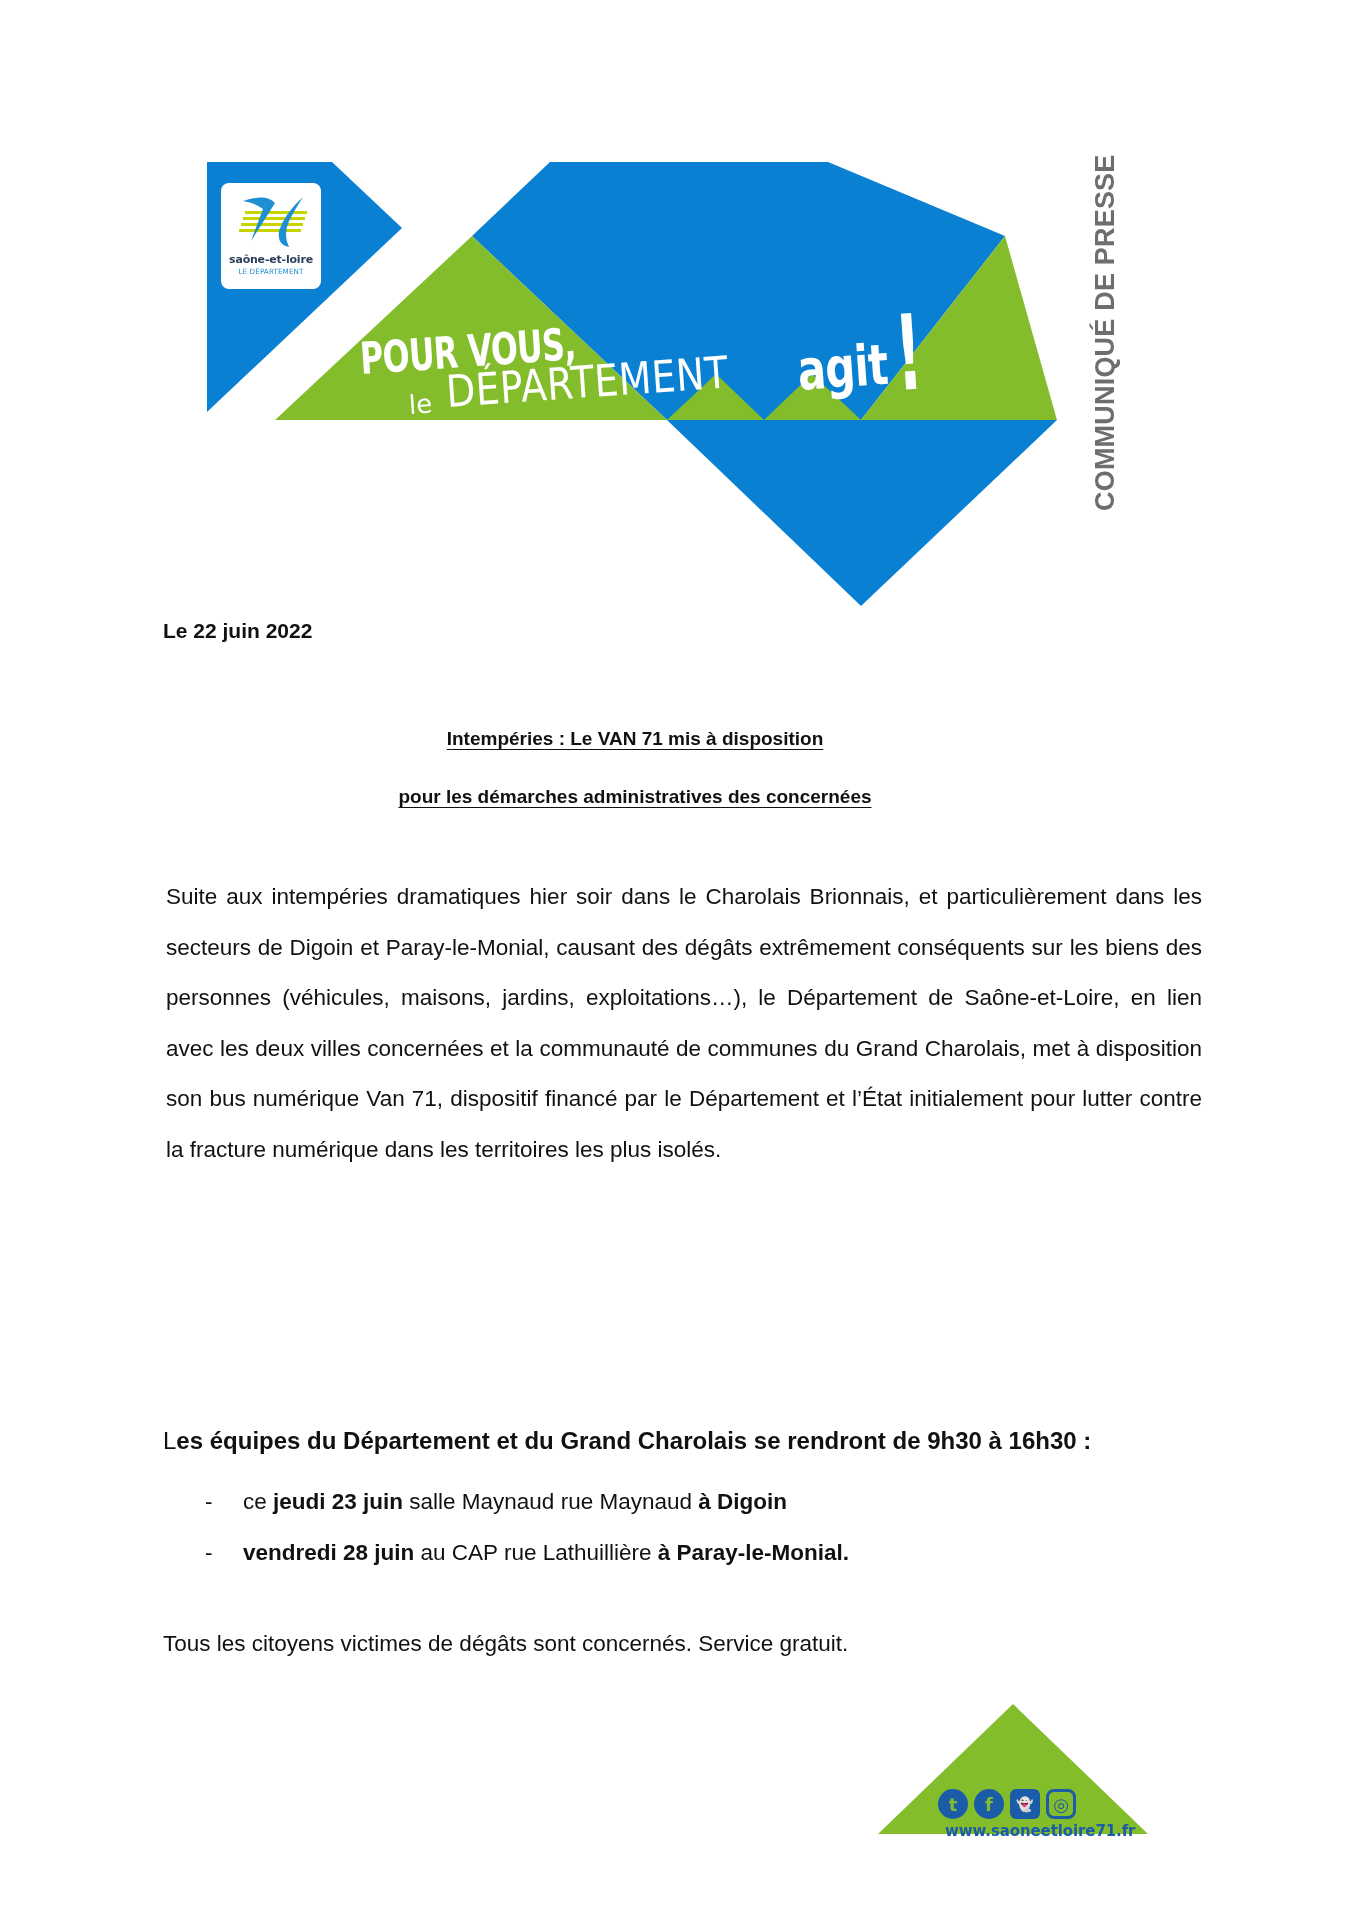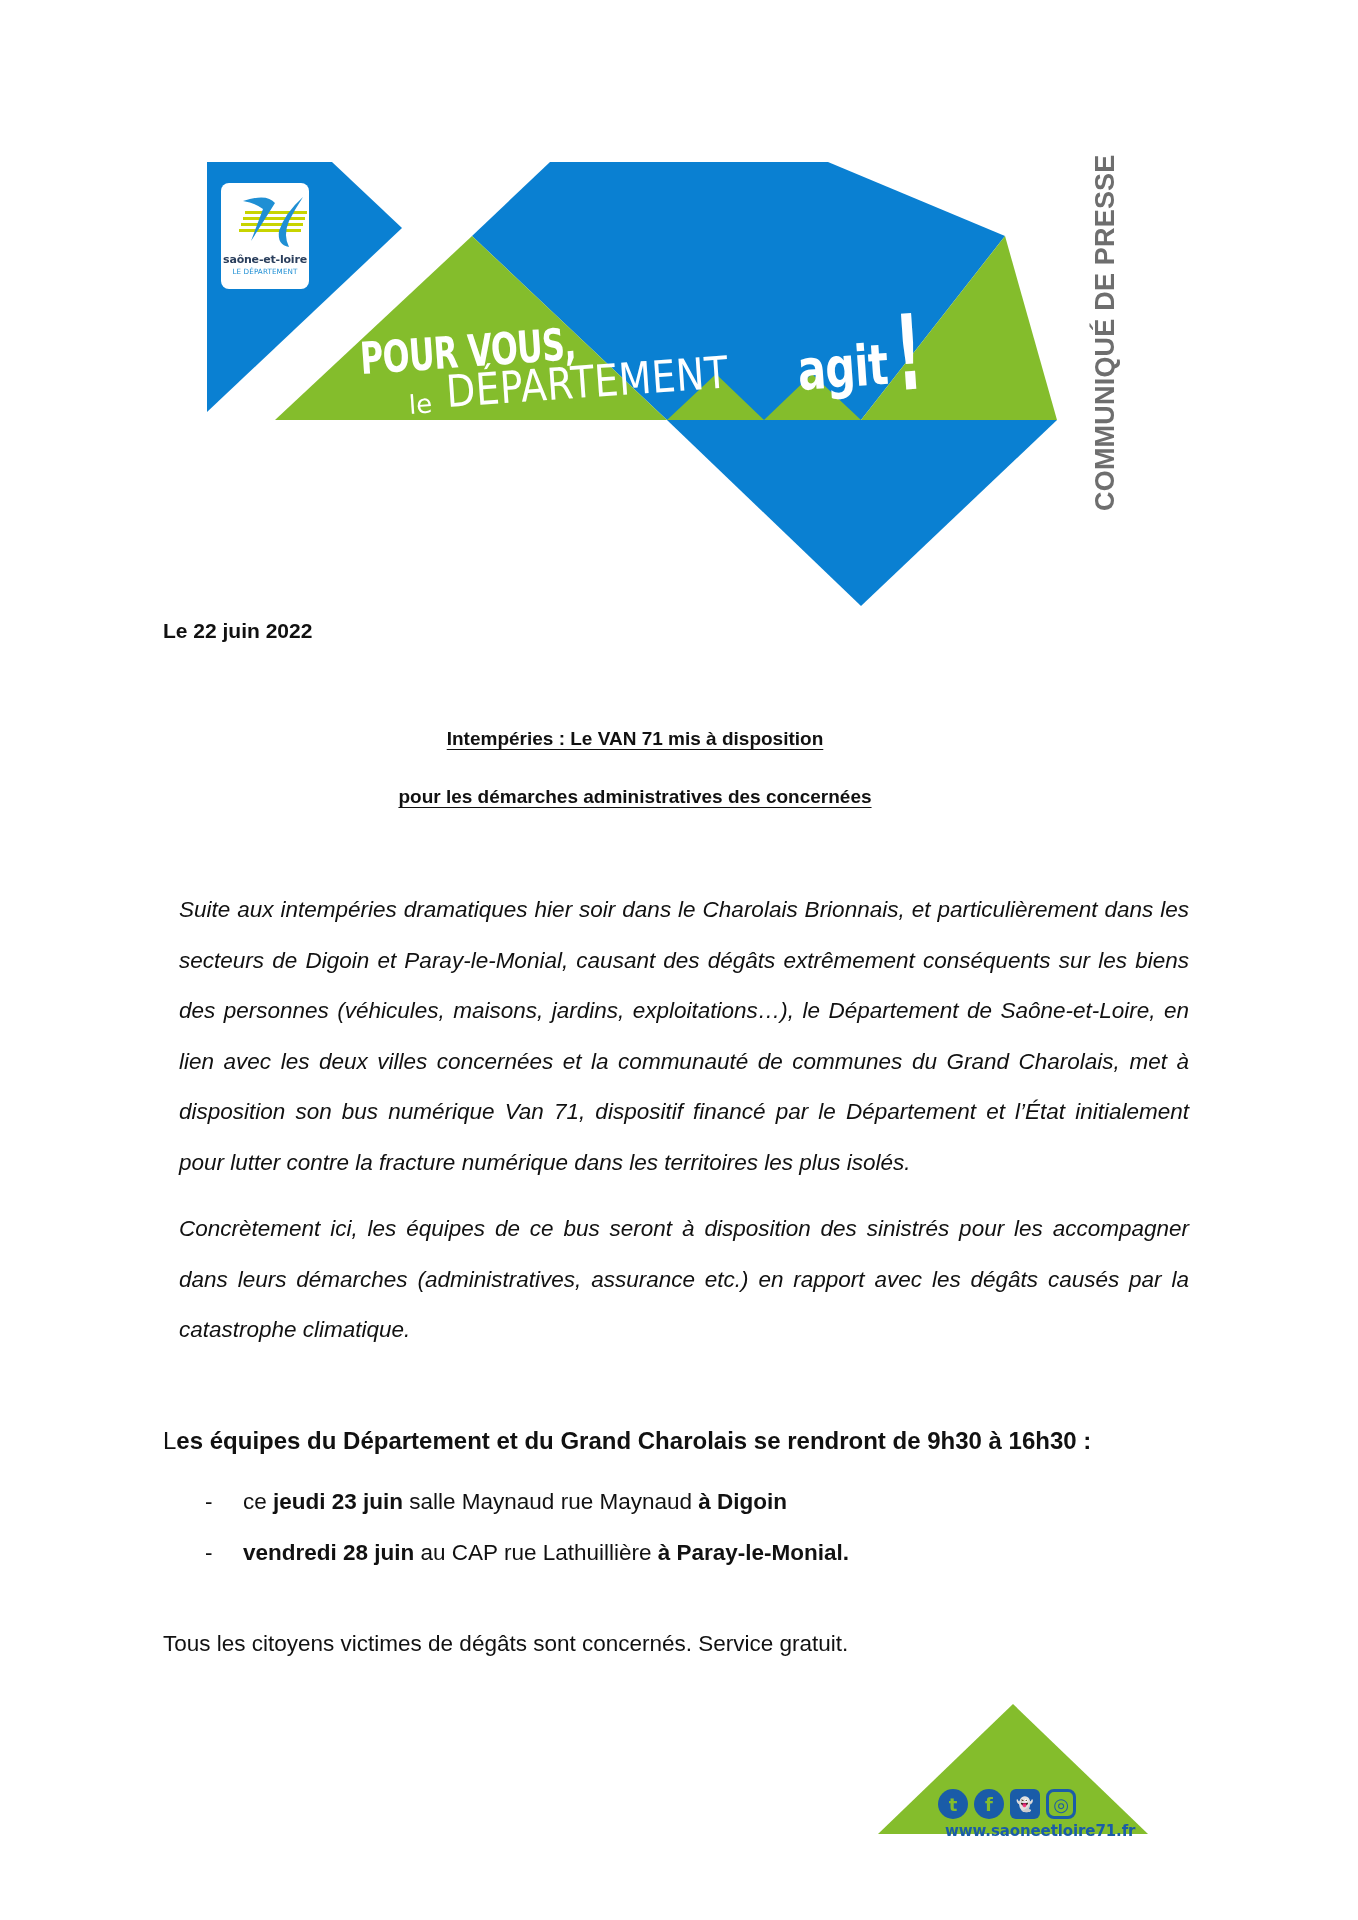--- a/index.html
+++ b/index.html
@@ -1,21 +1,21 @@
 <!DOCTYPE html>
 <html><head>
 <meta charset="utf-8">
 <style>
   html, body { margin: 0; padding: 0; background: #ffffff; }
   body { width: 1358px; height: 1920px; position: relative; overflow: hidden;
          font-family: "Liberation Sans", "DejaVu Sans", sans-serif; color: #111; }
 
   #header-graphic { position: absolute; left: 0; top: 0; width: 1358px; height: 620px; }
 
-  .logo-box { position: absolute; left: 221px; top: 183px; width: 88px; height: 106px;
+  .logo-box { position: absolute; left: 221px; top: 183px; width: 100px; height: 106px;
               background: #fff; border-radius: 8px; }
   .logo-mark { position: absolute; left: 18px; top: 12px; width: 72px; height: 56px; }
   .logo-name { position: absolute; left: 0; right: 0; top: 70px; text-align: center;
                font-size: 11px; font-weight: bold; color: #2a3e5c; letter-spacing: -0.2px;
                font-family: "DejaVu Sans", sans-serif; }
   .logo-sub { position: absolute; left: 0; right: 0; top: 84px; text-align: center;
               font-size: 7.2px; color: #1f8fd4; letter-spacing: 0.1px;
               font-family: "DejaVu Sans", sans-serif; }
 
   .slogan-line1 { position: absolute; left: 362px; top: 333px; font-size: 44px; font-weight: bold;
@@ -41,21 +41,21 @@
 
   .date { position: absolute; left: 163px; top: 619px; font-size: 21px; font-weight: bold; }
 
   .title { position: absolute; left: 0; width: 1270px; text-align: center; font-size: 19px;
            font-weight: bold; text-decoration: underline; text-underline-offset: 4px; }
   .title.l1 { top: 728px; }
   .title.l2 { top: 786px; }
 
   .body-text { position: absolute; left: 163px; width: 1042px; top: 869px; font-size: 22.5px;
                line-height: 50.5px; text-align: justify; }
-  .body-text p { margin: 16px; font-style: italic; }
+  .body-text p { margin: 3px; }
 
   .schedule-heading { position: absolute; left: 163px; top: 1427px; font-size: 24px; white-space: nowrap; }
   .schedule-heading b { font-weight: bold; text-align: right; }
 
   .schedule-list { position: absolute; left: 163px; top: 1477px; margin: 0; padding: 0; list-style: none;
                    font-size: 22.5px; line-height: 50.5px; }
   .schedule-list li { position: relative; padding-left: 80px; white-space: nowrap; }
   .schedule-list li .dash { position: absolute; left: 42px; top: 0; }
 
   .closing { position: absolute; left: 163px; top: 1631px; font-size: 22.5px; font-weight: normal; white-space: nowrap; }
@@ -113,21 +113,20 @@
 
 <div class="press-label">COMMUNIQUÉ DE PRESSE</div>
 
 <div class="date">Le 22 juin 2022</div>
 
 <div class="title l1">Intempéries : Le VAN 71 mis à disposition</div>
 <div class="title l2">pour les démarches administratives des concernées</div>
 
 <div class="body-text">
   <p>Suite aux intempéries dramatiques hier soir dans le Charolais Brionnais, et particulièrement dans les secteurs de Digoin et Paray-le-Monial, causant des dégâts extrêmement conséquents sur les biens des personnes (véhicules, maisons, jardins, exploitations…), le Département de Saône-et-Loire, en lien avec les deux villes concernées et la communauté de communes du Grand Charolais, met à disposition son bus numérique Van 71, dispositif financé par le Département et l’État initialement pour lutter contre la fracture numérique dans les territoires les plus isolés.</p>
-  <p>Concrètement ici, les équipes de ce bus seront à disposition des sinistrés pour les accompagner dans leurs démarches (administratives, assurance etc.) en rapport avec les dégâts causés par la catastrophe climatique.</p>
 </div>
 
 <div class="schedule-heading"><span>L</span><b>es équipes du Département et du Grand Charolais se rendront de 9h30 à 16h30 :</b></div>
 
 <ul class="schedule-list">
   <li>
     <span class="dash">-</span><span>ce </span><b>jeudi 23 juin</b><span> salle Maynaud rue Maynaud </span><b>à Digoin</b>
   </li>
   <li>
     <span class="dash">-</span><span></span><b>vendredi 28 juin</b><span> au CAP rue Lathuillière </span><b>à Paray-le-Monial.</b>

